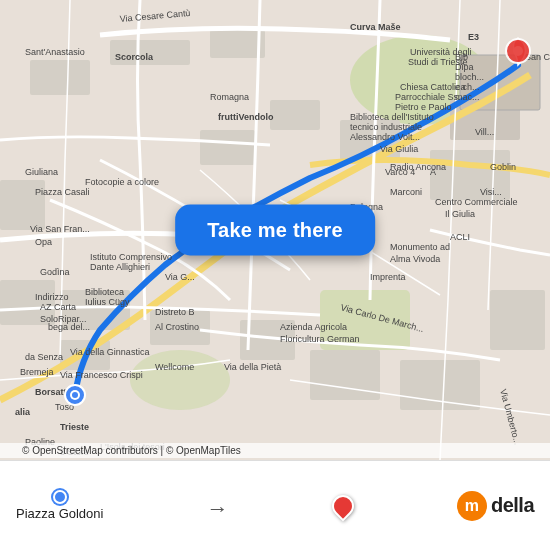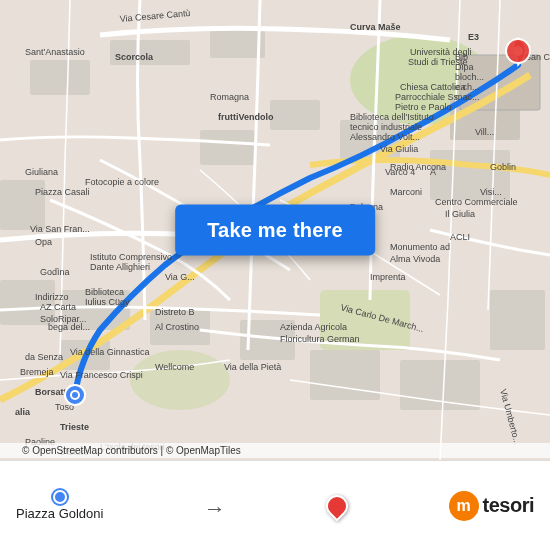--- a/index.html
+++ b/index.html
@@ -34,21 +34,21 @@
       top: 50%;
       left: 50%;
       transform: translate(-50%, -50%);
       z-index: 20;
     }
 
     #take-me-there-btn {
       background: #1a73e8;
       color: white;
       border: none;
-      border-radius: 6px;
+      border-radius: 15px;
       padding: 14px 32px;
       font-size: 20px;
       font-weight: 600;
       cursor: pointer;
       box-shadow: 0 4px 12px rgba(0,0,0,0.35);
       white-space: nowrap;
       letter-spacing: 0.2px;
     }
 
     
@@ -345,15 +345,15 @@
   <span class="arrow-icon">→</span>
 
   <div class="footer-location">
     <div class="destination-marker"></div>
   </div>
 
   <div class="moovit-logo">
     <div class="moovit-circle">
       <span>m</span>
     </div>
-    <span class="moovit-text">tesori</span>
+    <span class="moovit-text">della</span>
   </div>
 </div>
 
 </body></html>

